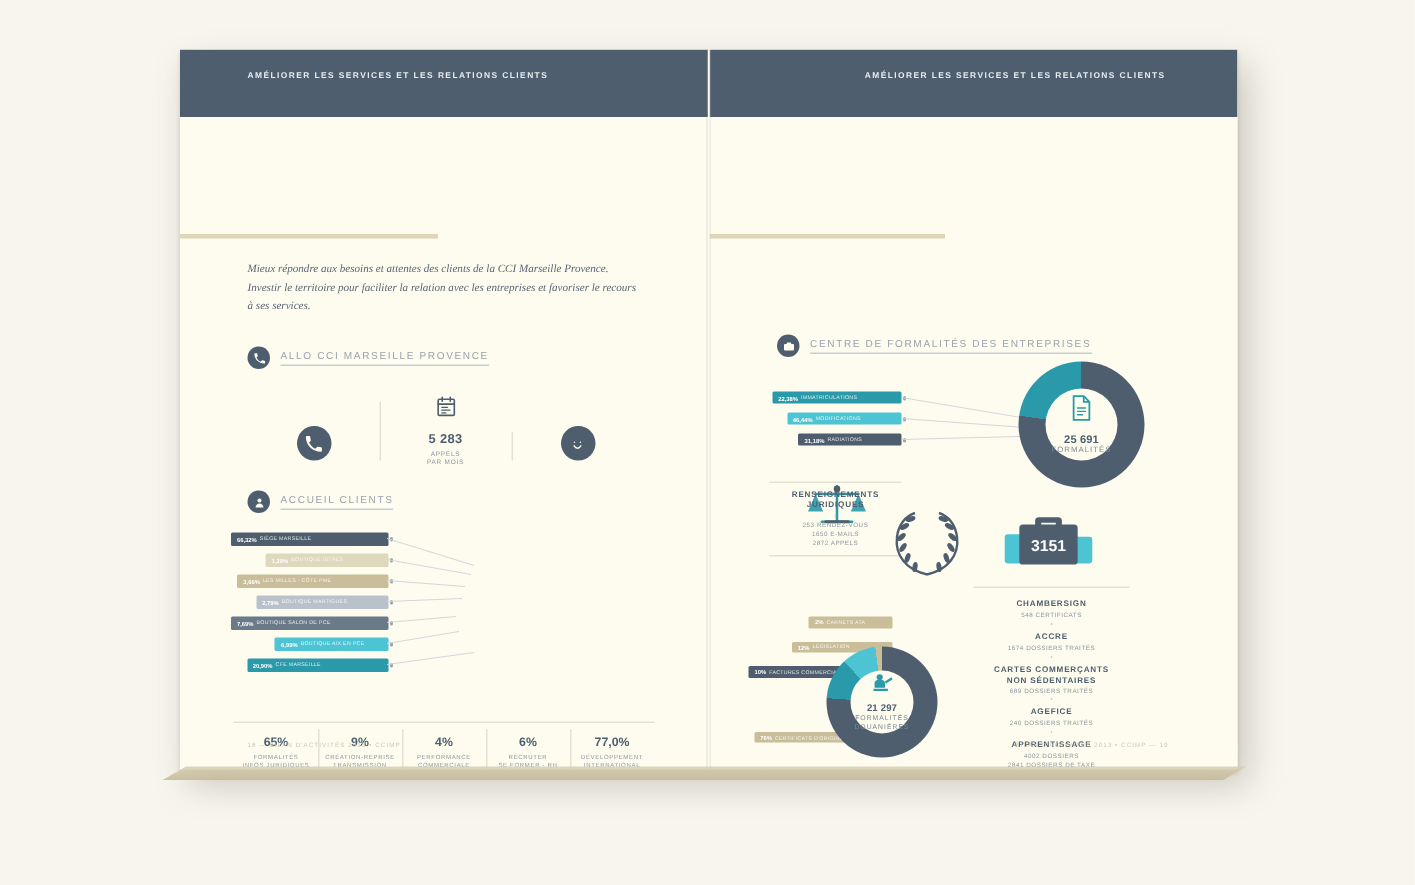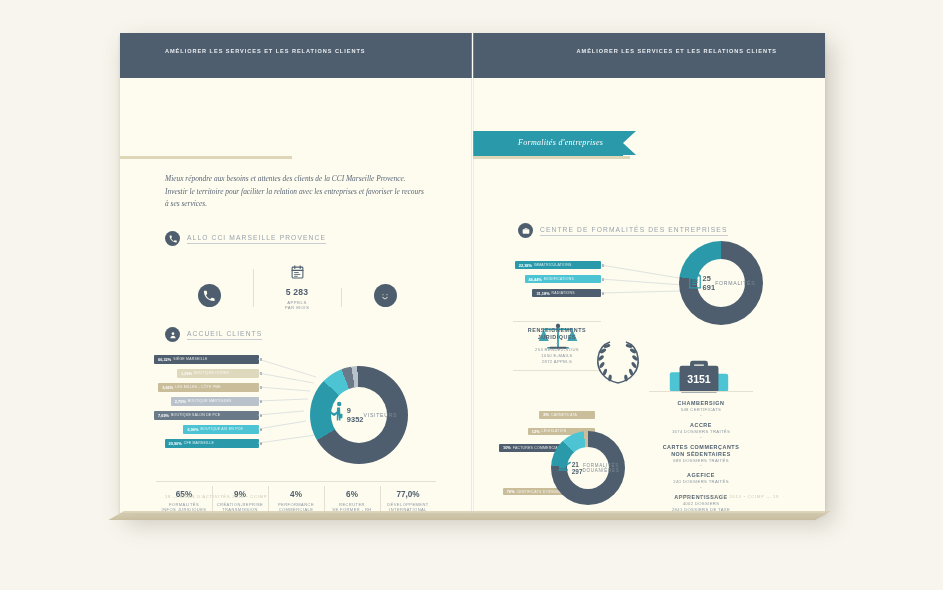--- a/index.html
+++ b/index.html
@@ -97,21 +97,21 @@
     white-space:nowrap;overflow:hidden;
   }
   .bar .bpct{font-size:3.9px;font-weight:bold;color:#fff;margin-right:2px;}
   .bar .blab{font-size:3.5px;color:rgba(255,255,255,.82);letter-spacing:.2px;}
   .dotline{position:absolute;right:-3px;top:3.3px;width:2.4px;height:2.4px;border-radius:50%;background:#9aa3ad;}
 
   
   .donut{position:absolute;border-radius:50%;}
   .donut .hole{
     position:absolute;border-radius:50%;background:#fdfcef;
-    display:flex;align-items:center;justify-content:center;
+    display:flex;flex-direction:column;align-items:center;justify-content:center;
   }
   .dnum{font-size:7.4px;font-weight:bold;color:#4e5e6e;letter-spacing:.1px;}
   .dlab{font-size:5.2px;color:#7d8893;letter-spacing:.7px;line-height:6.2px;text-align:center;}
 
   
   .pcts{position:absolute;left:36px;top:448px;width:280px;height:36px;display:flex;
         border-top:1px solid #e4e1d2;border-bottom:1px solid #e4e1d2;}
   .pct{flex:1;position:relative;display:flex;flex-direction:column;align-items:center;justify-content:center;padding-top:2px;}
   .pct + .pct:before{content:"";position:absolute;left:0;top:4px;bottom:4px;width:1px;background:#e4e1d2;}
   .pct .pval{font-size:8.2px;font-weight:bold;color:#4e5e6e;margin-bottom:3px;}
@@ -126,21 +126,21 @@
   .block-title{font-size:5.4px;font-weight:bold;letter-spacing:.55px;color:#4e5e6e;text-align:center;line-height:7px;}
   .block-sub{font-size:4.2px;letter-spacing:.35px;color:#8d96a1;text-align:center;line-height:5.8px;}
   .sepdot{text-align:center;color:#b9bfc6;font-size:4px;line-height:6px;}
 
   .jurbox{position:absolute;left:40px;top:288px;width:88px;text-align:center;
           border-top:1px solid #e4e1d2;border-bottom:1px solid #e4e1d2;padding:5px 0 6px;}
   .listbox{position:absolute;left:176px;top:358px;width:104px;text-align:center;
           border-top:1px solid #e4e1d2;border-bottom:1px solid #e4e1d2;padding:5px 0 5px;}
   .listbox .block-title{margin-top:3px;}
 
-  .briefcase{position:absolute;left:196px;top:324px;}
+  .briefcase{position:absolute;left:196px;top:308px;}
   .laurel{position:absolute;left:120px;top:306px;}
   .scales{position:absolute;left:64px;top:286px;}
 </style>
 </head>
 <body>
 
 <div class="stage">
   <div class="spread">
 
     <div class="page left">
@@ -259,45 +259,20 @@
           <path d="M0 4 L58 22"></path>
             <path d="M0 18 L56 28"></path>
             <path d="M0 32 L52 36"></path>
           <path d="M0 46 L50 44"></path>
             <path d="M0 60 L46 56"></path>
             <path d="M0 74 L48 66"></path>
           <path d="M0 88 L58 80"></path>
         </g>
       </svg>
 
-      <div class="donut" style="left:190px;top:333px;width:98px;height:98px;
-           background:conic-gradient(
-             #4e5e6e 0deg 239deg,
-             #2a9aab 239deg 314deg,
-             #4cc4d4 314deg 339deg,
-             #6b7a89 339deg 351deg,
-             #b9c2cb 351deg 358deg,
-             #c9bd9a 358deg 11deg,
-             #ded8bd 11deg 16deg,
-             #4e5e6e 16deg 360deg);">
-        <div class="hole" style="left:21px;top:21px;width:56px;height:56px;">
-          <span style="margin-bottom:2px;">
-            <svg width="26" height="22" viewBox="0 0 40 34" fill="#2a9aab">
-              <circle cx="11" cy="4.6" r="3.4"></circle>
-                <circle cx="28" cy="4.6" r="3.4"></circle>
-              <path d="M6.6 10h4.6v20H9.4l-.6-9.4-.8 9.4H6.1z"></path>
-              <path d="M24.6 10h4.8l.6 20h-2.2l-.6-9.4-.7 9.4h-2.2z"></path>
-              <path d="M13.5 13.4c2.1 2.6 4.3 4.4 6.6 5.4 2.2-1 4.4-2.8 6.4-5.4v4.2c-2 2.6-4.2 4.4-6.4 5.4-2.3-1-4.5-2.8-6.6-5.4z"></path>
-              <rect x="28.4" y="19.6" width="4.6" height="7" rx=".8"></rect>
-            </svg>
-          </span>
-          <span class="dnum">9 9352</span>
-          <span class="dlab">VISITEURS</span>
-        </div>
-      </div>
 
       <div class="pcts">
         <div class="pct">
           <span class="pval">65%</span>
           <span class="plab" style="white-space:pre-line">FORMALITÉS
 INFOS JURIDIQUES</span>
         </div>
         <div class="pct">
           <span class="pval">9%</span>
           <span class="plab" style="white-space:pre-line">CRÉATION-REPRISE
@@ -322,23 +297,20 @@
 
       <div class="foot">18 — BILAN D'ACTIVITÉS 2013 • CCIMP</div>
     </div>
 
     <div class="page right">
 
       <div class="band">
         <div class="band-txt">AMÉLIORER LES SERVICES ET LES RELATIONS CLIENTS</div>
       </div>
 
-      <div class="ribbon">
-        <div class="rb-label">Formalités d'entreprises</div>
-      </div>
       <div class="ribbon-shadow"></div>
 
 
       <div class="sec" style="left:45px;top:190px;">
         <span class="bullet">
           <svg width="8" height="8" viewBox="0 0 24 24" fill="#fdfcef">
             <rect x="2" y="7" width="20" height="13" rx="2"></rect>
             <path d="M9 4h6a1.5 1.5 0 0 1 1.5 1.5V7h-9V5.5A1.5 1.5 0 0 1 9 4z"></path>
           </svg>
         </span>

